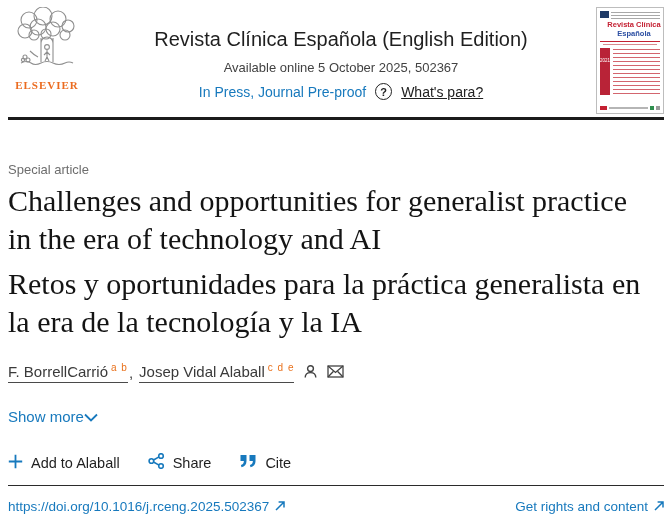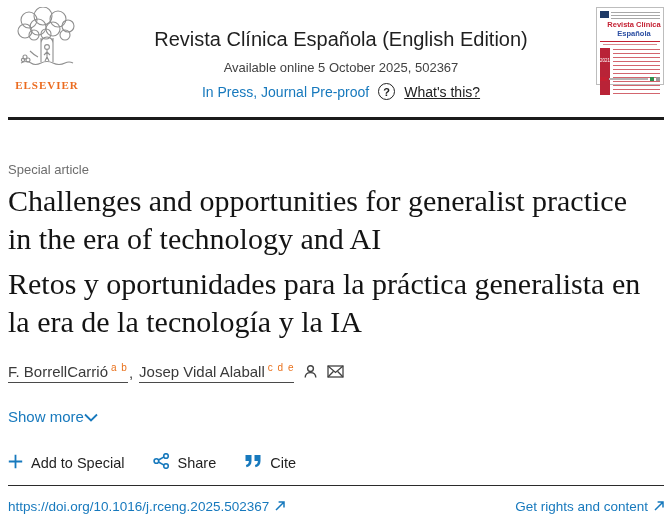--- a/index.html
+++ b/index.html
@@ -26,21 +26,21 @@
   .press-row { margin-top: 8px; font-size: 14px; display: flex; justify-content: center; align-items: center; gap: 9px; }
   .in-press { color: #1779bd; cursor: pointer; }
   .q-icon {
     width: 17px; height: 17px; border: 1.6px solid #212121; border-radius: 50%;
     display: inline-flex; align-items: center; justify-content: center;
     font-size: 11px; font-weight: bold; color: #212121; cursor: pointer; flex: none;
   }
   .whats { color: #212121; text-decoration: underline; cursor: pointer; }
 
   
-  .cover { width: 68px; height: 78px; border: 1px solid #bdbdbd; background: #fff;
+  .cover { width: 68px; height: 107px; border: 1px solid #bdbdbd; background: #fff;
            position: relative; flex: none; cursor: pointer; }
   .c-navy { position: absolute; left: 3px; top: 3px; width: 9px; height: 7px; background: #1e3a66; }
   .c-topline { position: absolute; left: 14px; right: 3px; height: 1px; background: #a8a8a8; }
   .c-title { position: absolute; left: 10px; right: 2px; top: 13px; text-align: center;
              font-weight: bold; font-size: 7.5px; line-height: 8.5px; }
   .c-title .red { color: #c42032; }
   .c-title .blue { color: #2b4ea2; }
   .c-rule { position: absolute; left: 3px; right: 3px; top: 33px; height: 1px; background: #c42032; }
   .c-subline { position: absolute; left: 6px; right: 6px; top: 36px; height: 1px; background: #d98a8f; }
   .c-spine { position: absolute; left: 3px; top: 40px; width: 10px; height: 47px; background: #b92337;
@@ -123,21 +123,21 @@
     </div>
 
     <div class="head-center">
       <div class="journal-title">Revista Clínica Española (English Edition)</div>
       <div class="avail">Available online 5 October 2025, 502367</div>
       <div class="press-row">
         <span class="in-press">In Press, Journal Pre-proof</span>
         <span class="q-icon">
             <span>?</span>
           </span>
-        <span class="whats">What's this?</span>
+        <span class="whats">What's para?</span>
       </div>
     </div>
 
     <div class="cover">
       <div class="c-navy"></div>
       <div class="c-topline" style="top:4px"></div>
       <div class="c-topline" style="top:7px"></div>
       <div class="c-topline" style="top:10px"></div>
       <div class="c-title">
         <div class="red">Revista Clínica</div>
@@ -192,21 +192,21 @@
       </span>
     </button>
 
     <div class="actions">
       <button class="action-btn">
         <span>
           <svg width="15" height="15" viewBox="0 0 15 15" stroke="#1779bd" stroke-width="1.8">
             <path d="M7.5,0.8 V14.2 M0.8,7.5 H14.2"></path>
           </svg>
         </span>
-        <span>Add to Special</span>
+        <span>Add to Alaball</span>
       </button>
       <button class="action-btn">
         <span>
           <svg width="17" height="16" viewBox="0 0 17 16" fill="none" stroke="#1779bd" stroke-width="1.6">
             <circle cx="3.4" cy="8" r="2.3"></circle>
               <circle cx="13" cy="3" r="2.3"></circle>
               <circle cx="13" cy="13" r="2.3"></circle>
             <path d="M5.5,7 L11,3.9 M5.5,9 L11,12.1"></path>
           </svg>
         </span>

